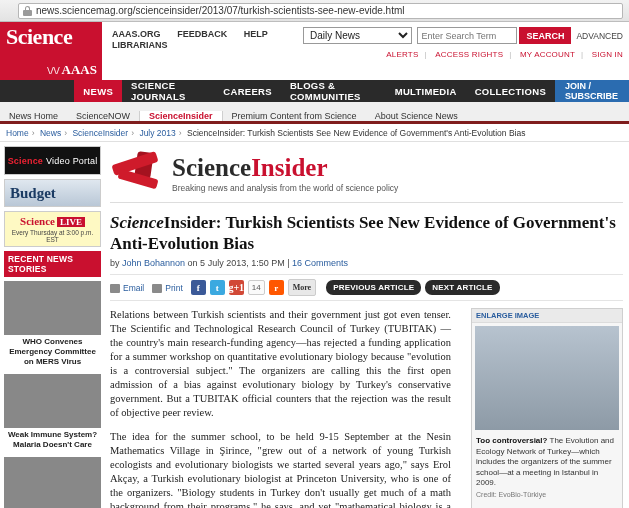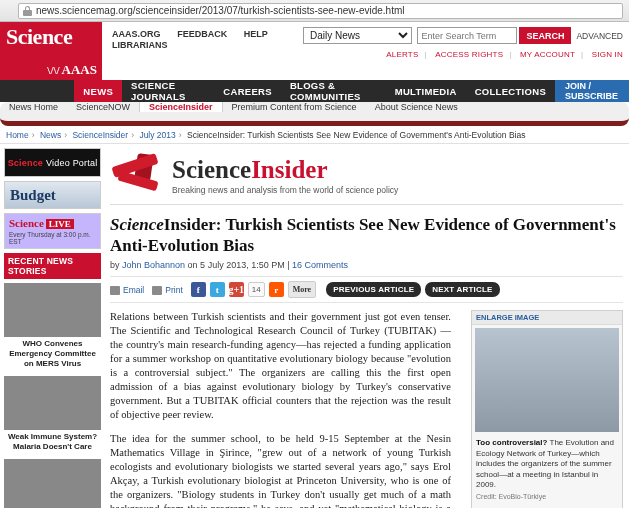--- a/index.html
+++ b/index.html
@@ -214,25 +214,24 @@
     display: flex;
     align-items: center;
     padding: 0 10px;
     font-size: 9px;
     font-weight: bold;
   }
   
   .subnav {
     height: 19px;
     background: #efefef;
-    border-bottom: 5px solid #7f1d1d;
-    display: flex;
-    align-items: flex-start;
+    border-bottom: 3px solid #7f1d1d;
+    display: flex;
+    align-items: flex-end;
     font-size: 9px;
-    border-radius: 8px;
   }
   .subnav a {
     display: flex;
     align-items: center;
     padding: 0 9px;
     color: #333;
     text-decoration: none;
   }
   .subnav a.current {
     background: #ffffff;
@@ -286,22 +285,23 @@
     background: linear-gradient(#dfe7ef,#b9c7d6);
     color: #1b3b63;
     font-family: "Liberation Serif", serif;
     font-weight: bold;
     font-size: 15px;
     display: flex;
     align-items: center;
     padding-left: 5px;
   }
   .promo-live {
-    background: #c4b5fd;
+    background: #fef9c3;
     padding: 3px 4px;
+    text-align: center;
   }
   .promo-live .lv {
     font-family: "Liberation Serif", serif;
     font-weight: bold;
     font-size: 11px;
     color: #c9102f;
   }
   .promo-live .lv .live {
     background: #c9102f;
     color: #fff;

